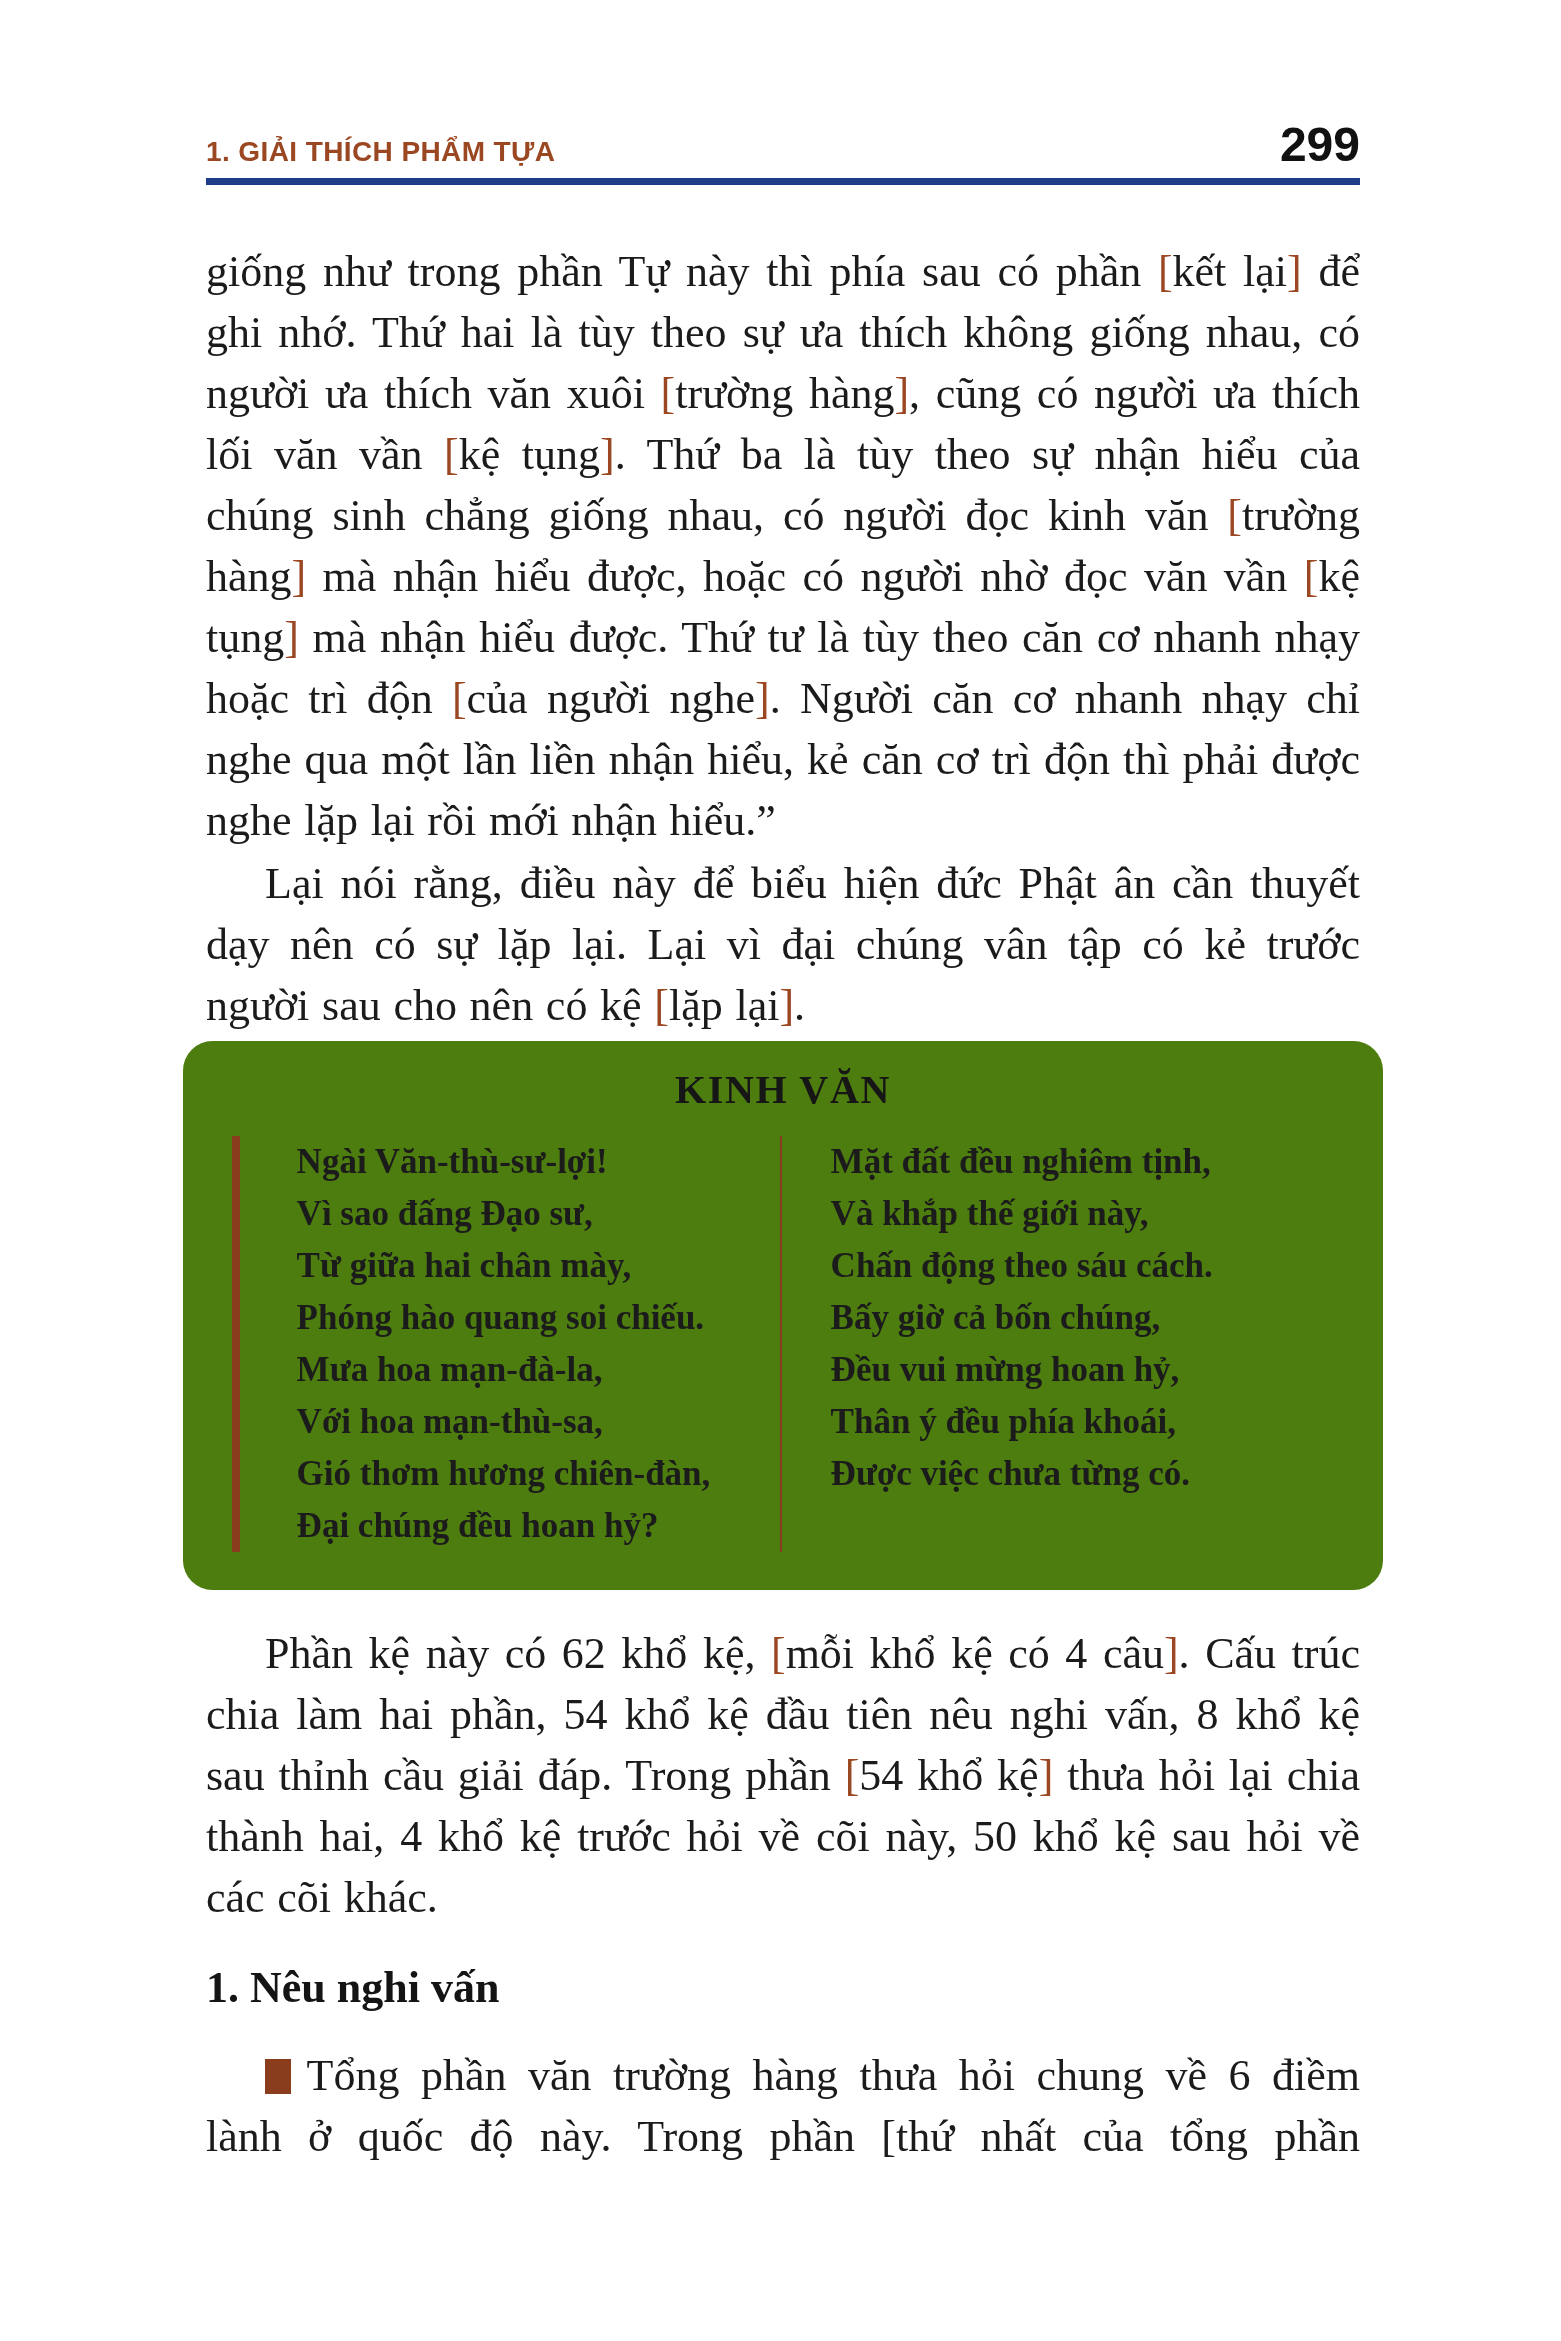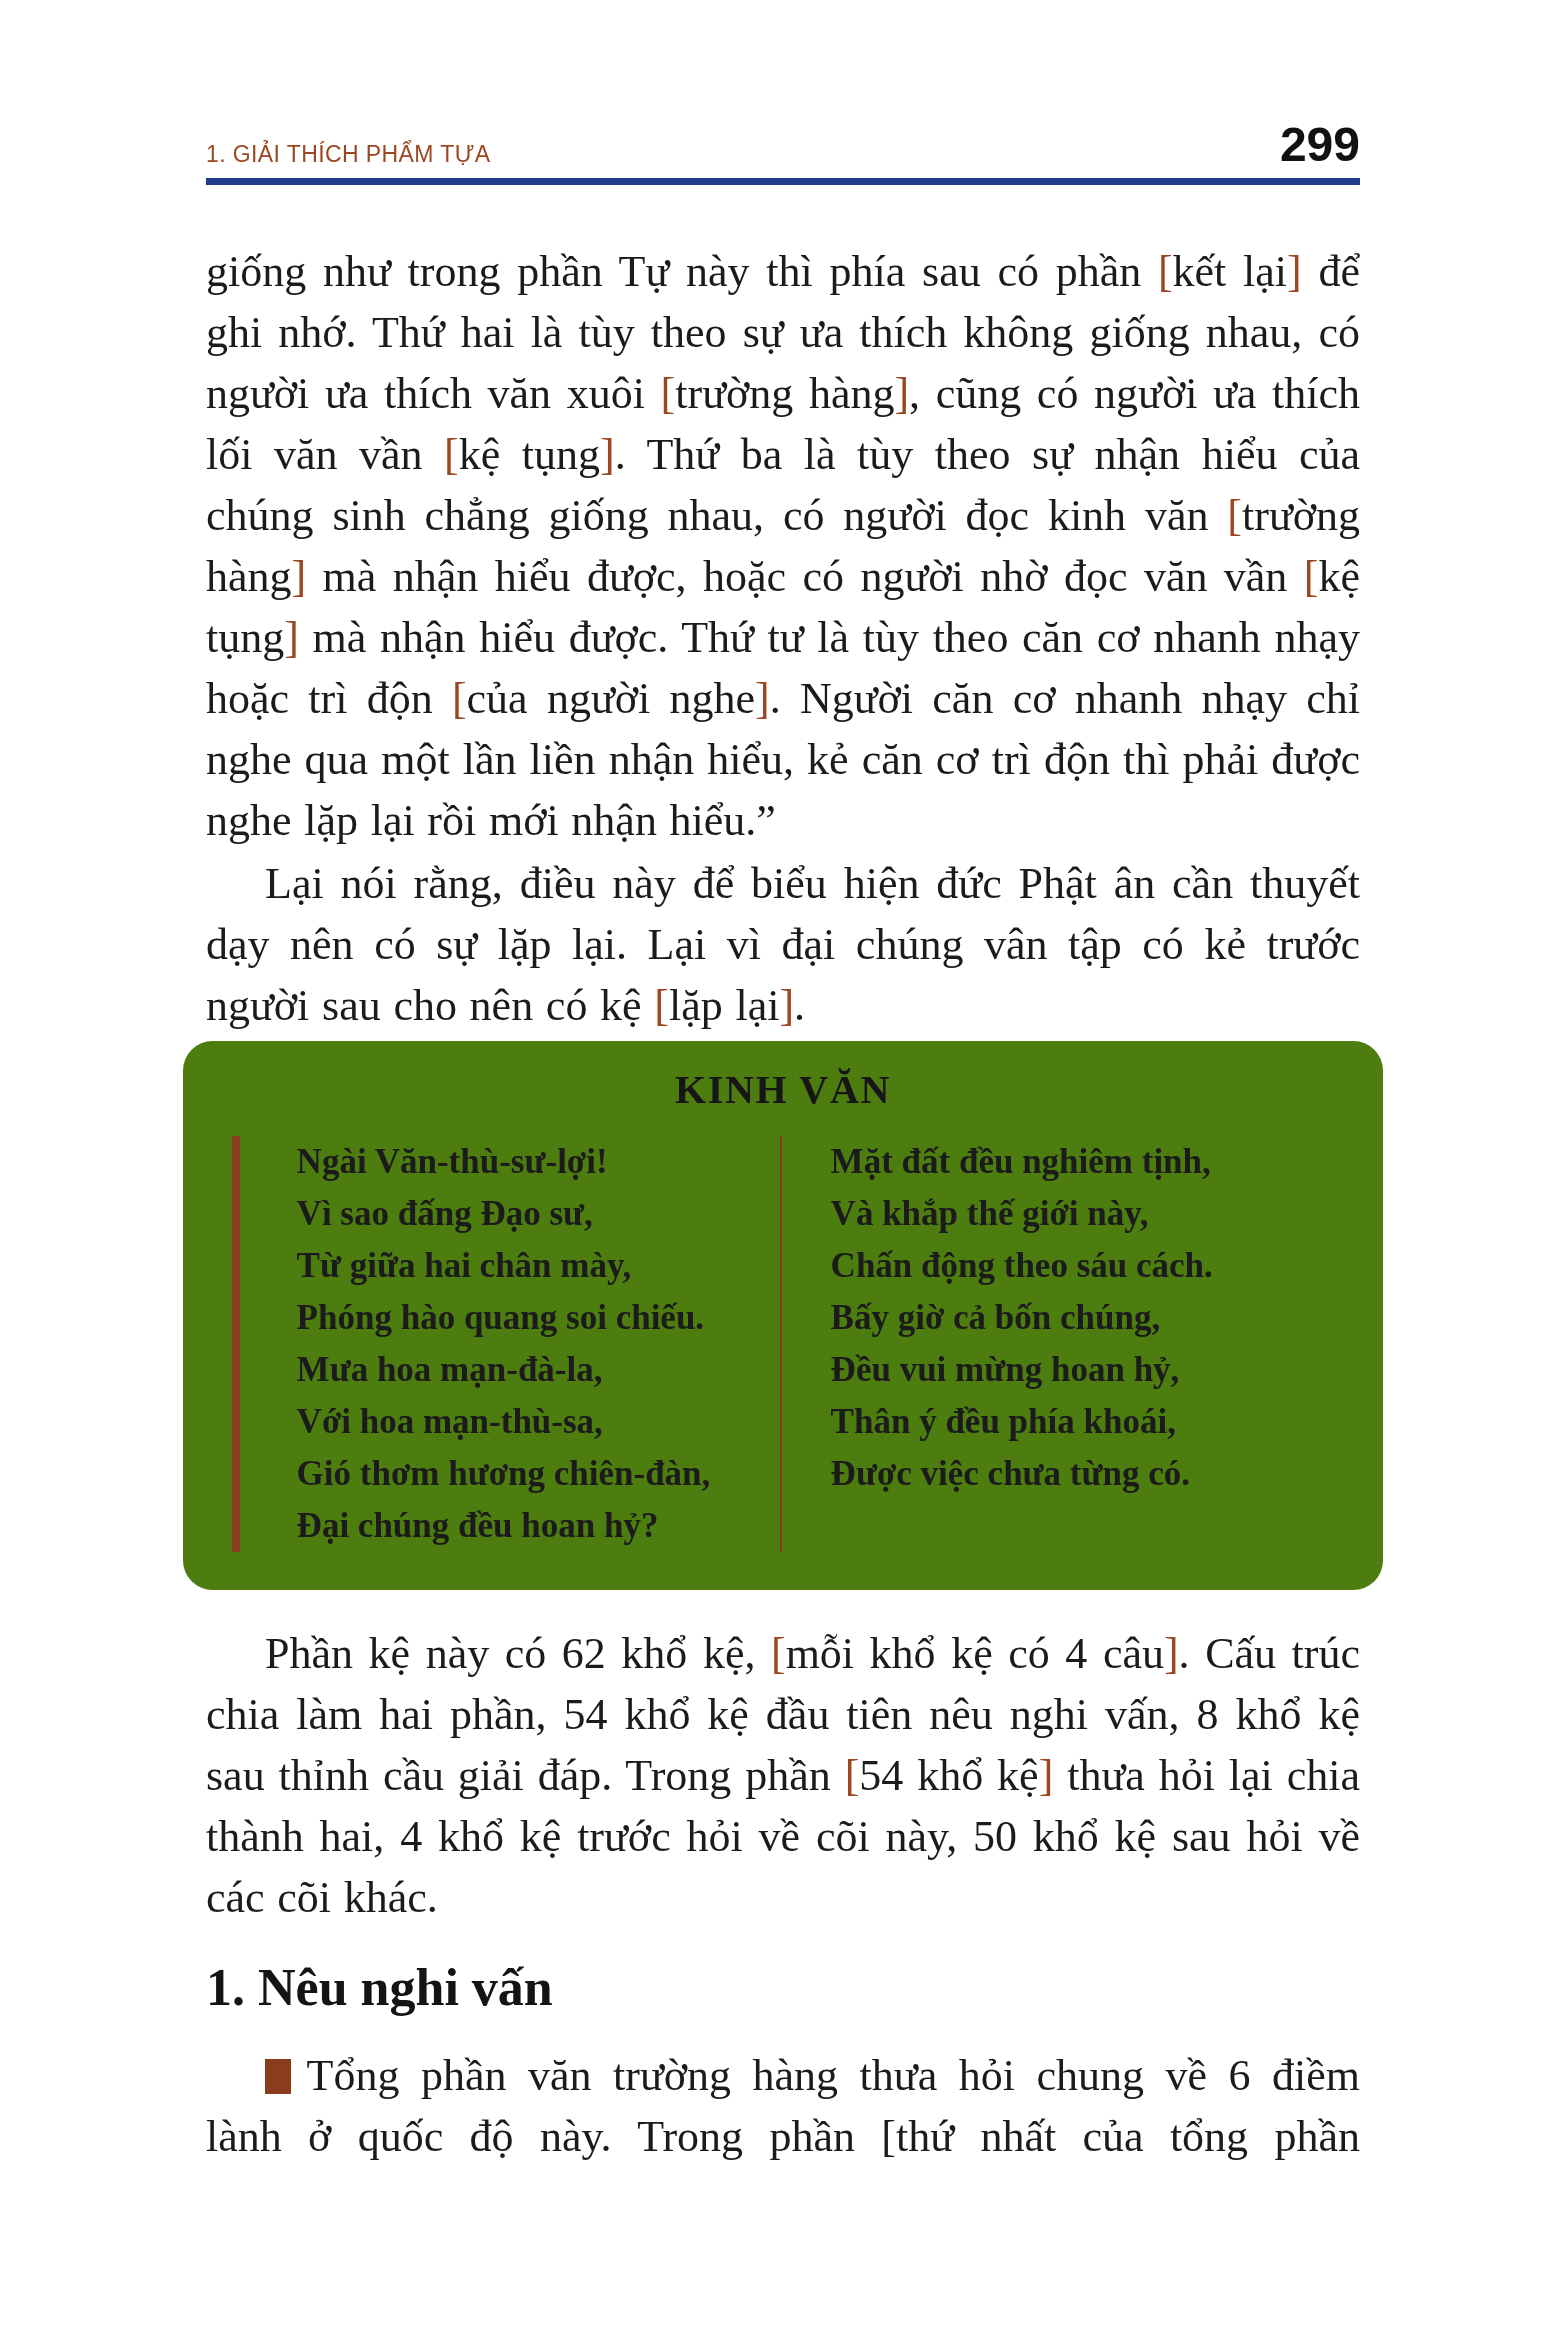--- a/index.html
+++ b/index.html
@@ -11,21 +11,21 @@
     font-family:"Liberation Serif","DejaVu Serif",serif;
     color:#1b1b1b;
     overflow:hidden;
   }
   .content { position:absolute; left:206px; top:0; width:1154px; }
 
   
   .header { padding-top:121px; display:flex; justify-content:space-between; align-items:flex-end; }
   .header-title {
     font-family:"Liberation Sans","DejaVu Sans",sans-serif;
-    font-weight:normal; font-size:23px; line-height:1;
+    font-weight:bold; font-size:28px; line-height:1;
     letter-spacing:0.4px; padding-bottom:11.3px;
   }
   .page-number {
     font-family:"Liberation Sans","DejaVu Sans",sans-serif;
     font-weight:bold; font-size:48px; line-height:1;
     color:#111111; padding-bottom:8.7px;
   }
   .rule { height:7.8px; }
 
   
@@ -50,21 +50,21 @@
     text-align:center; font-weight:bold;
     font-size:40px; line-height:45px; letter-spacing:1.7px;
     margin:0 0 24px 0; color:#161616;
   }
   .verse-row { display:flex; margin:0 26px 0 49px; }
   .verse-col1 { flex:0 0 548px; box-sizing:border-box; border-left:8.7px solid; padding-left:57px; }
   .verse-col2 { flex:1; border-left:2.6px solid; padding-left:49px; }
   .verse-line { font-weight:bold; font-size:35px; line-height:52px; white-space:nowrap; }
 
   
-  .section-heading { margin:35px 0 0 0; font-size:52px; line-height:49px; font-weight:bold; color:#141414; }
+  .section-heading { margin:35px 0 0 0; font-size:44px; line-height:49px; font-weight:bold; color:#141414; }
   .bullet {
     display:inline-block; width:26px; height:35px;
     margin-right:15.6px; vertical-align:-3.5px;
   }
 </style>
 </head>
 <body>
 
 <div class="page">
   <div class="content">

